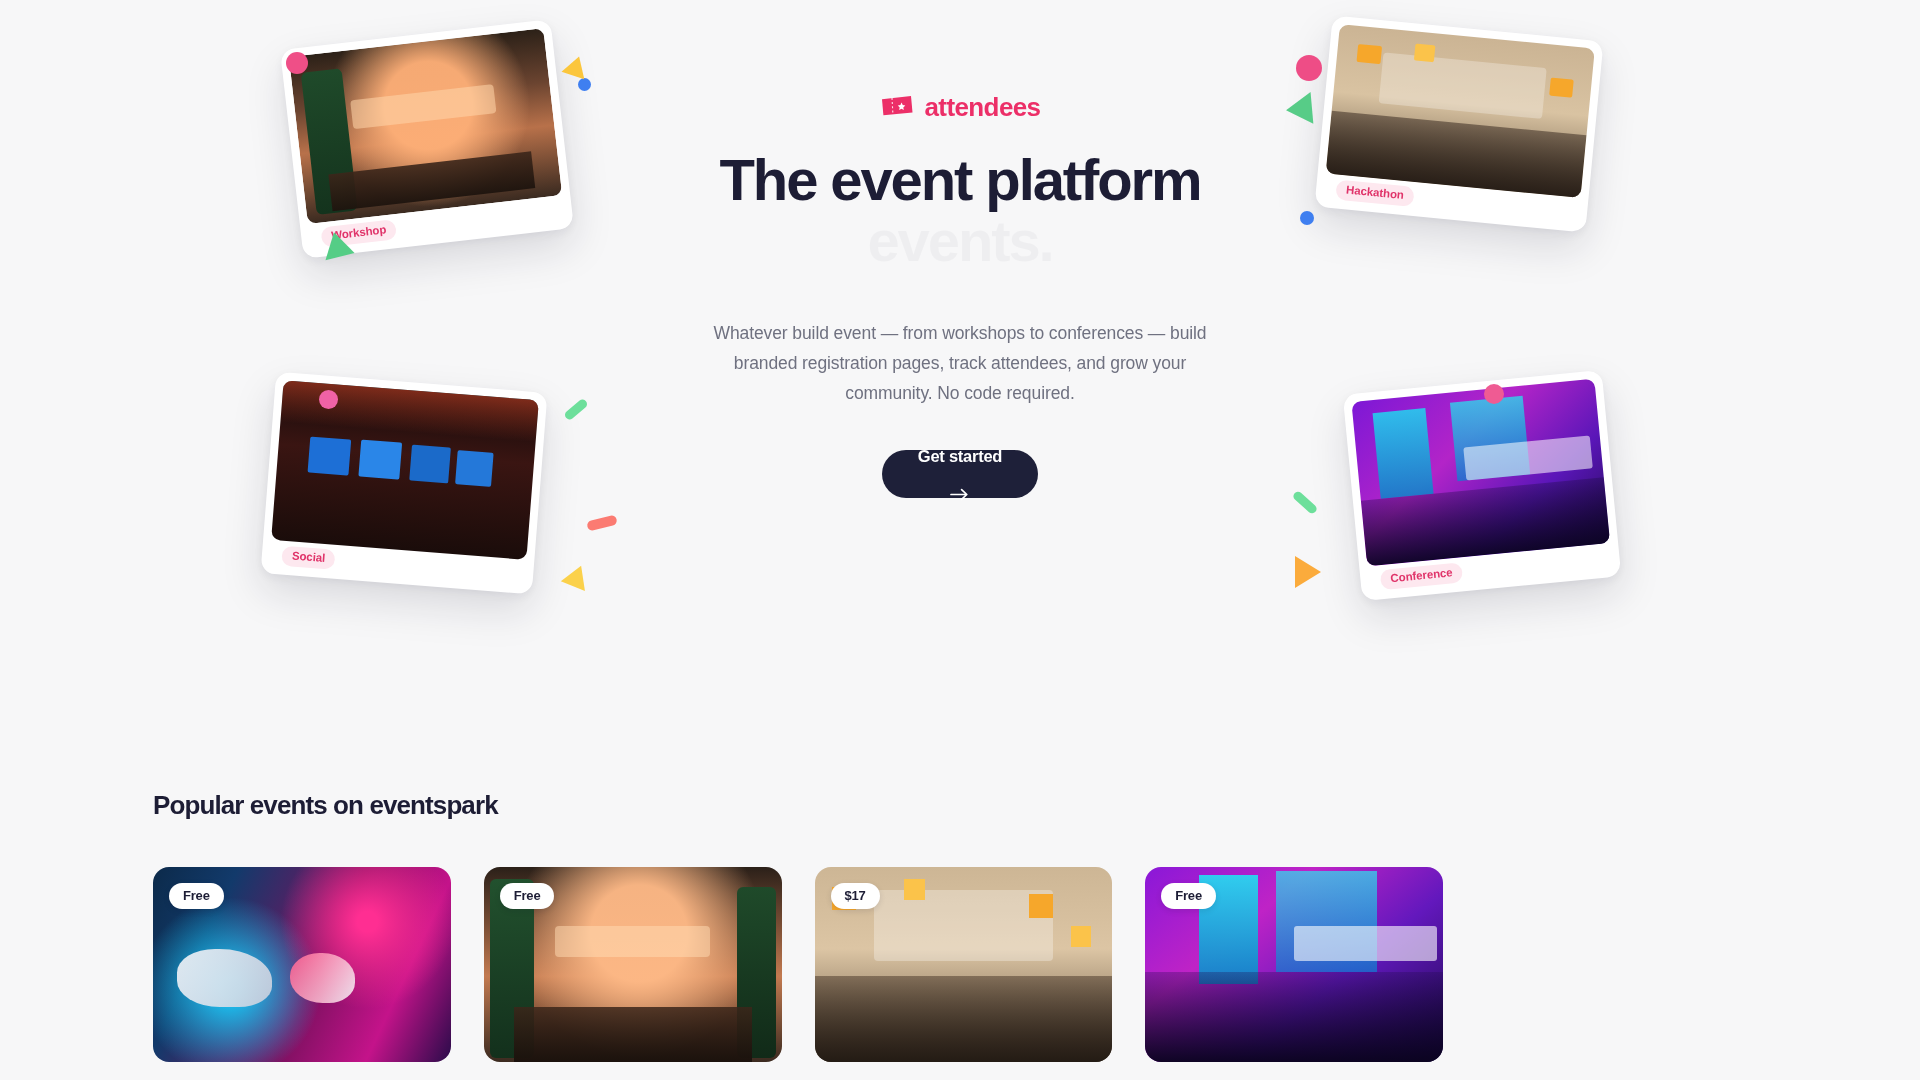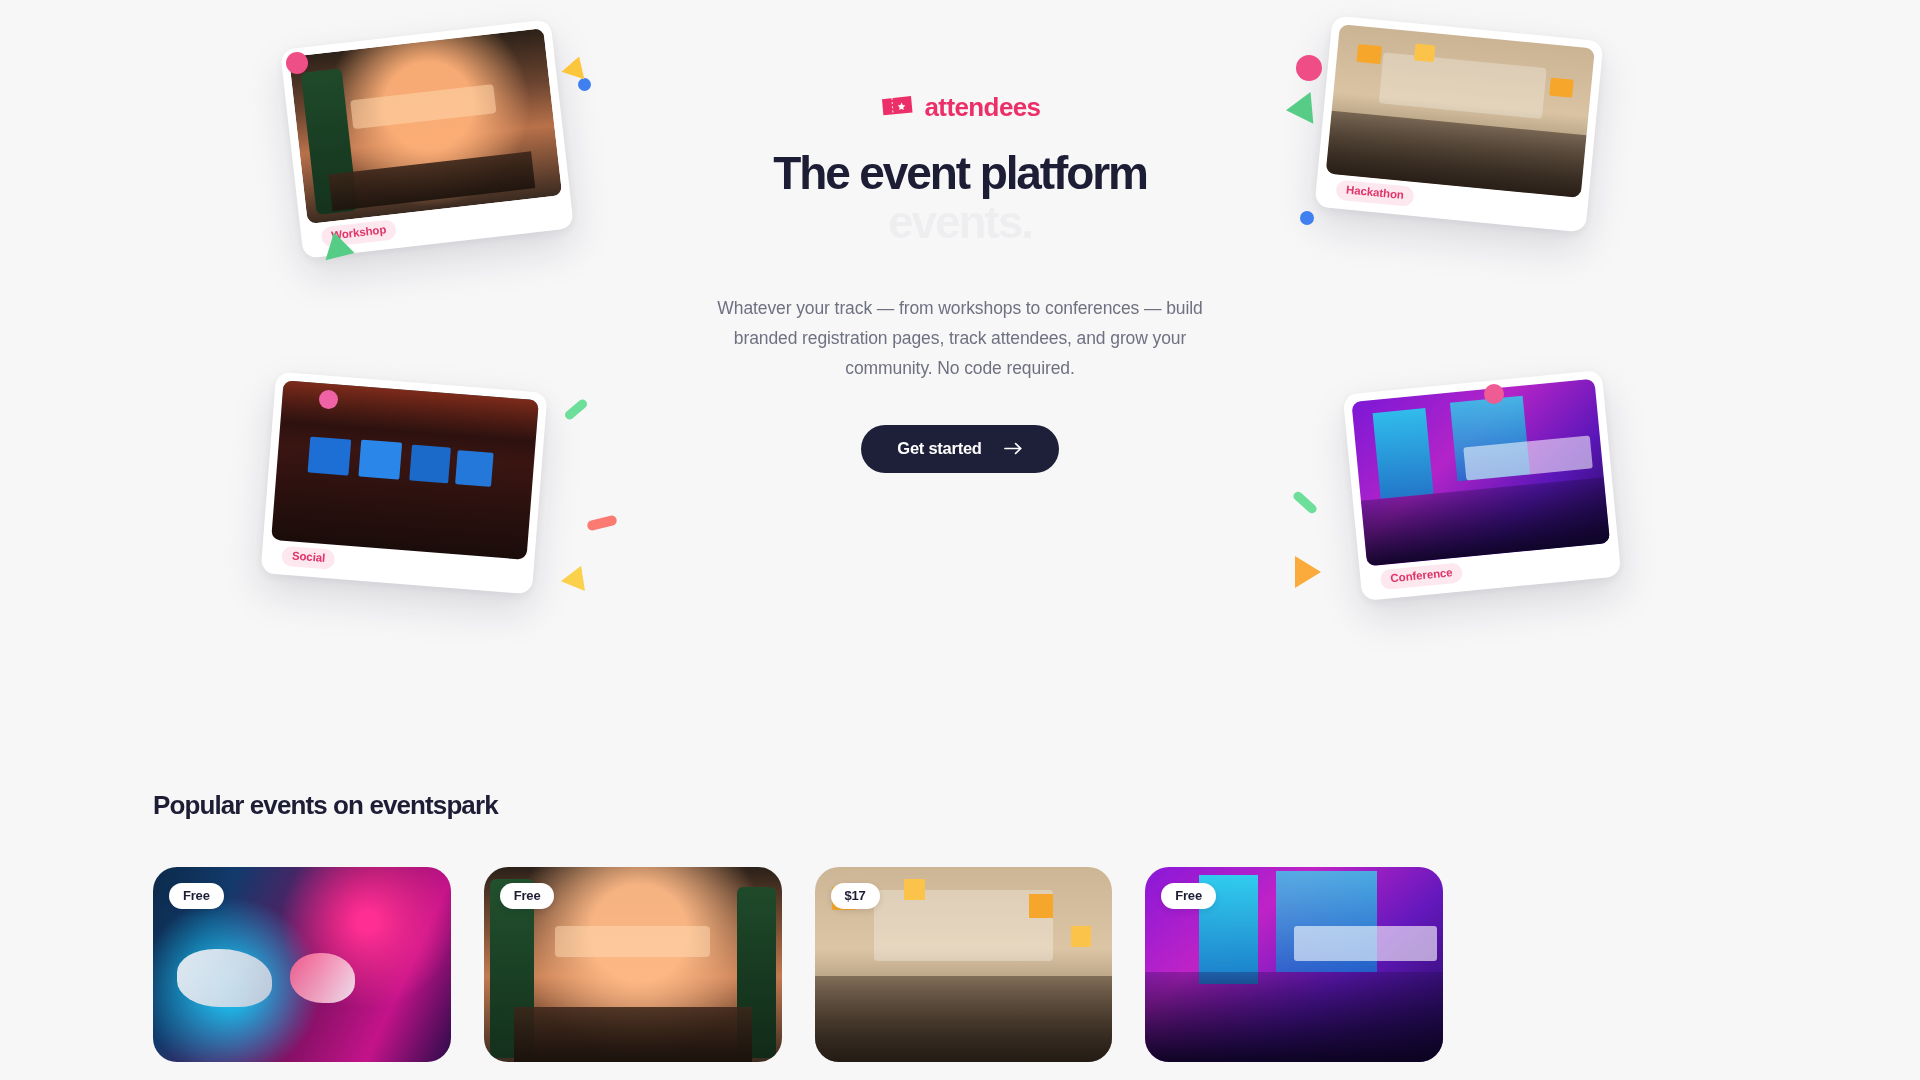--- a/index.html
+++ b/index.html
@@ -39,21 +39,21 @@
   }
   .brand-mark { display:block; }
   .brand-name {
     font-size:26px;
     font-weight:bold;
     letter-spacing:-0.6px;
     color:#ec2f68;
   }
 
   .headline {
-    font-size:46px;
+    font-size:58px;
     line-height:1.06;
     font-weight:bold;
     letter-spacing:-2.1px;
     color:#1d1d35;
   }
   .headline .ln { display:block; white-space:nowrap; }
   .headline .ln-ghost {
     color:#1d1d35;
     opacity:0.035;
   }
@@ -77,20 +77,21 @@
     color:#ffffff;
     border:none;
     border-radius:999px;
     padding:0 36px;
     height:48px;
     font-size:16.5px;
     font-weight:bold;
     letter-spacing:-0.25px;
     cursor:pointer;
     font-family:"Liberation Sans", sans-serif;
+    flex-direction:column;
   }
   .cta svg { display:block; }
 
   
   .pcard {
     position:absolute;
     background:#ffffff;
     border-radius:14px;
     padding:8px 8px 34px 8px;
     box-shadow:0 18px 42px rgba(20,20,45,0.13), 0 3px 10px rgba(20,20,45,0.06);
@@ -144,21 +145,21 @@
 
   .grid {
     margin-top:46px;
     display:grid;
     grid-template-columns:repeat(4, 1fr);
     gap:33px;
   }
   .ecard { cursor:pointer; }
   .ecard .thumb {
     position:relative;
-    border-radius:24px;
+    border-radius:16px;
     overflow:hidden;
     height:195px;
   }
   .ecard .thumb .inner { position:absolute; inset:0; }
   .price {
     position:absolute;
     left:16px;
     top:16px;
     background:#ffffff;
     color:#1d1d35;
@@ -249,21 +250,21 @@
         </svg>
       </span>
       <span class="brand-name">attendees</span>
     </div>
 
     <h1 class="headline">
       <span class="ln">The event platform</span>
       <span class="ln ln-ghost">events.</span>
     </h1>
 
-    <p class="subhead">Whatever your track — from workshops to conferences — build branded registration pages, track attendees, and grow your community. No code required.</p>
+    <p class="subhead">Whatever build event — from workshops to conferences — build branded registration pages, track attendees, and grow your community. No code required.</p>
 
     <button class="cta">
       <span>Get started</span>
       <span>
         <svg width="19" height="13" viewBox="0 0 19 13">
           <path d="M1 6.5 H16.4 M11.6 1.6 L16.8 6.5 L11.6 11.4" fill="none" stroke="#fff" stroke-width="1.7" stroke-linecap="round" stroke-linejoin="round"></path>
         </svg>
       </span>
     </button>
   </div>

